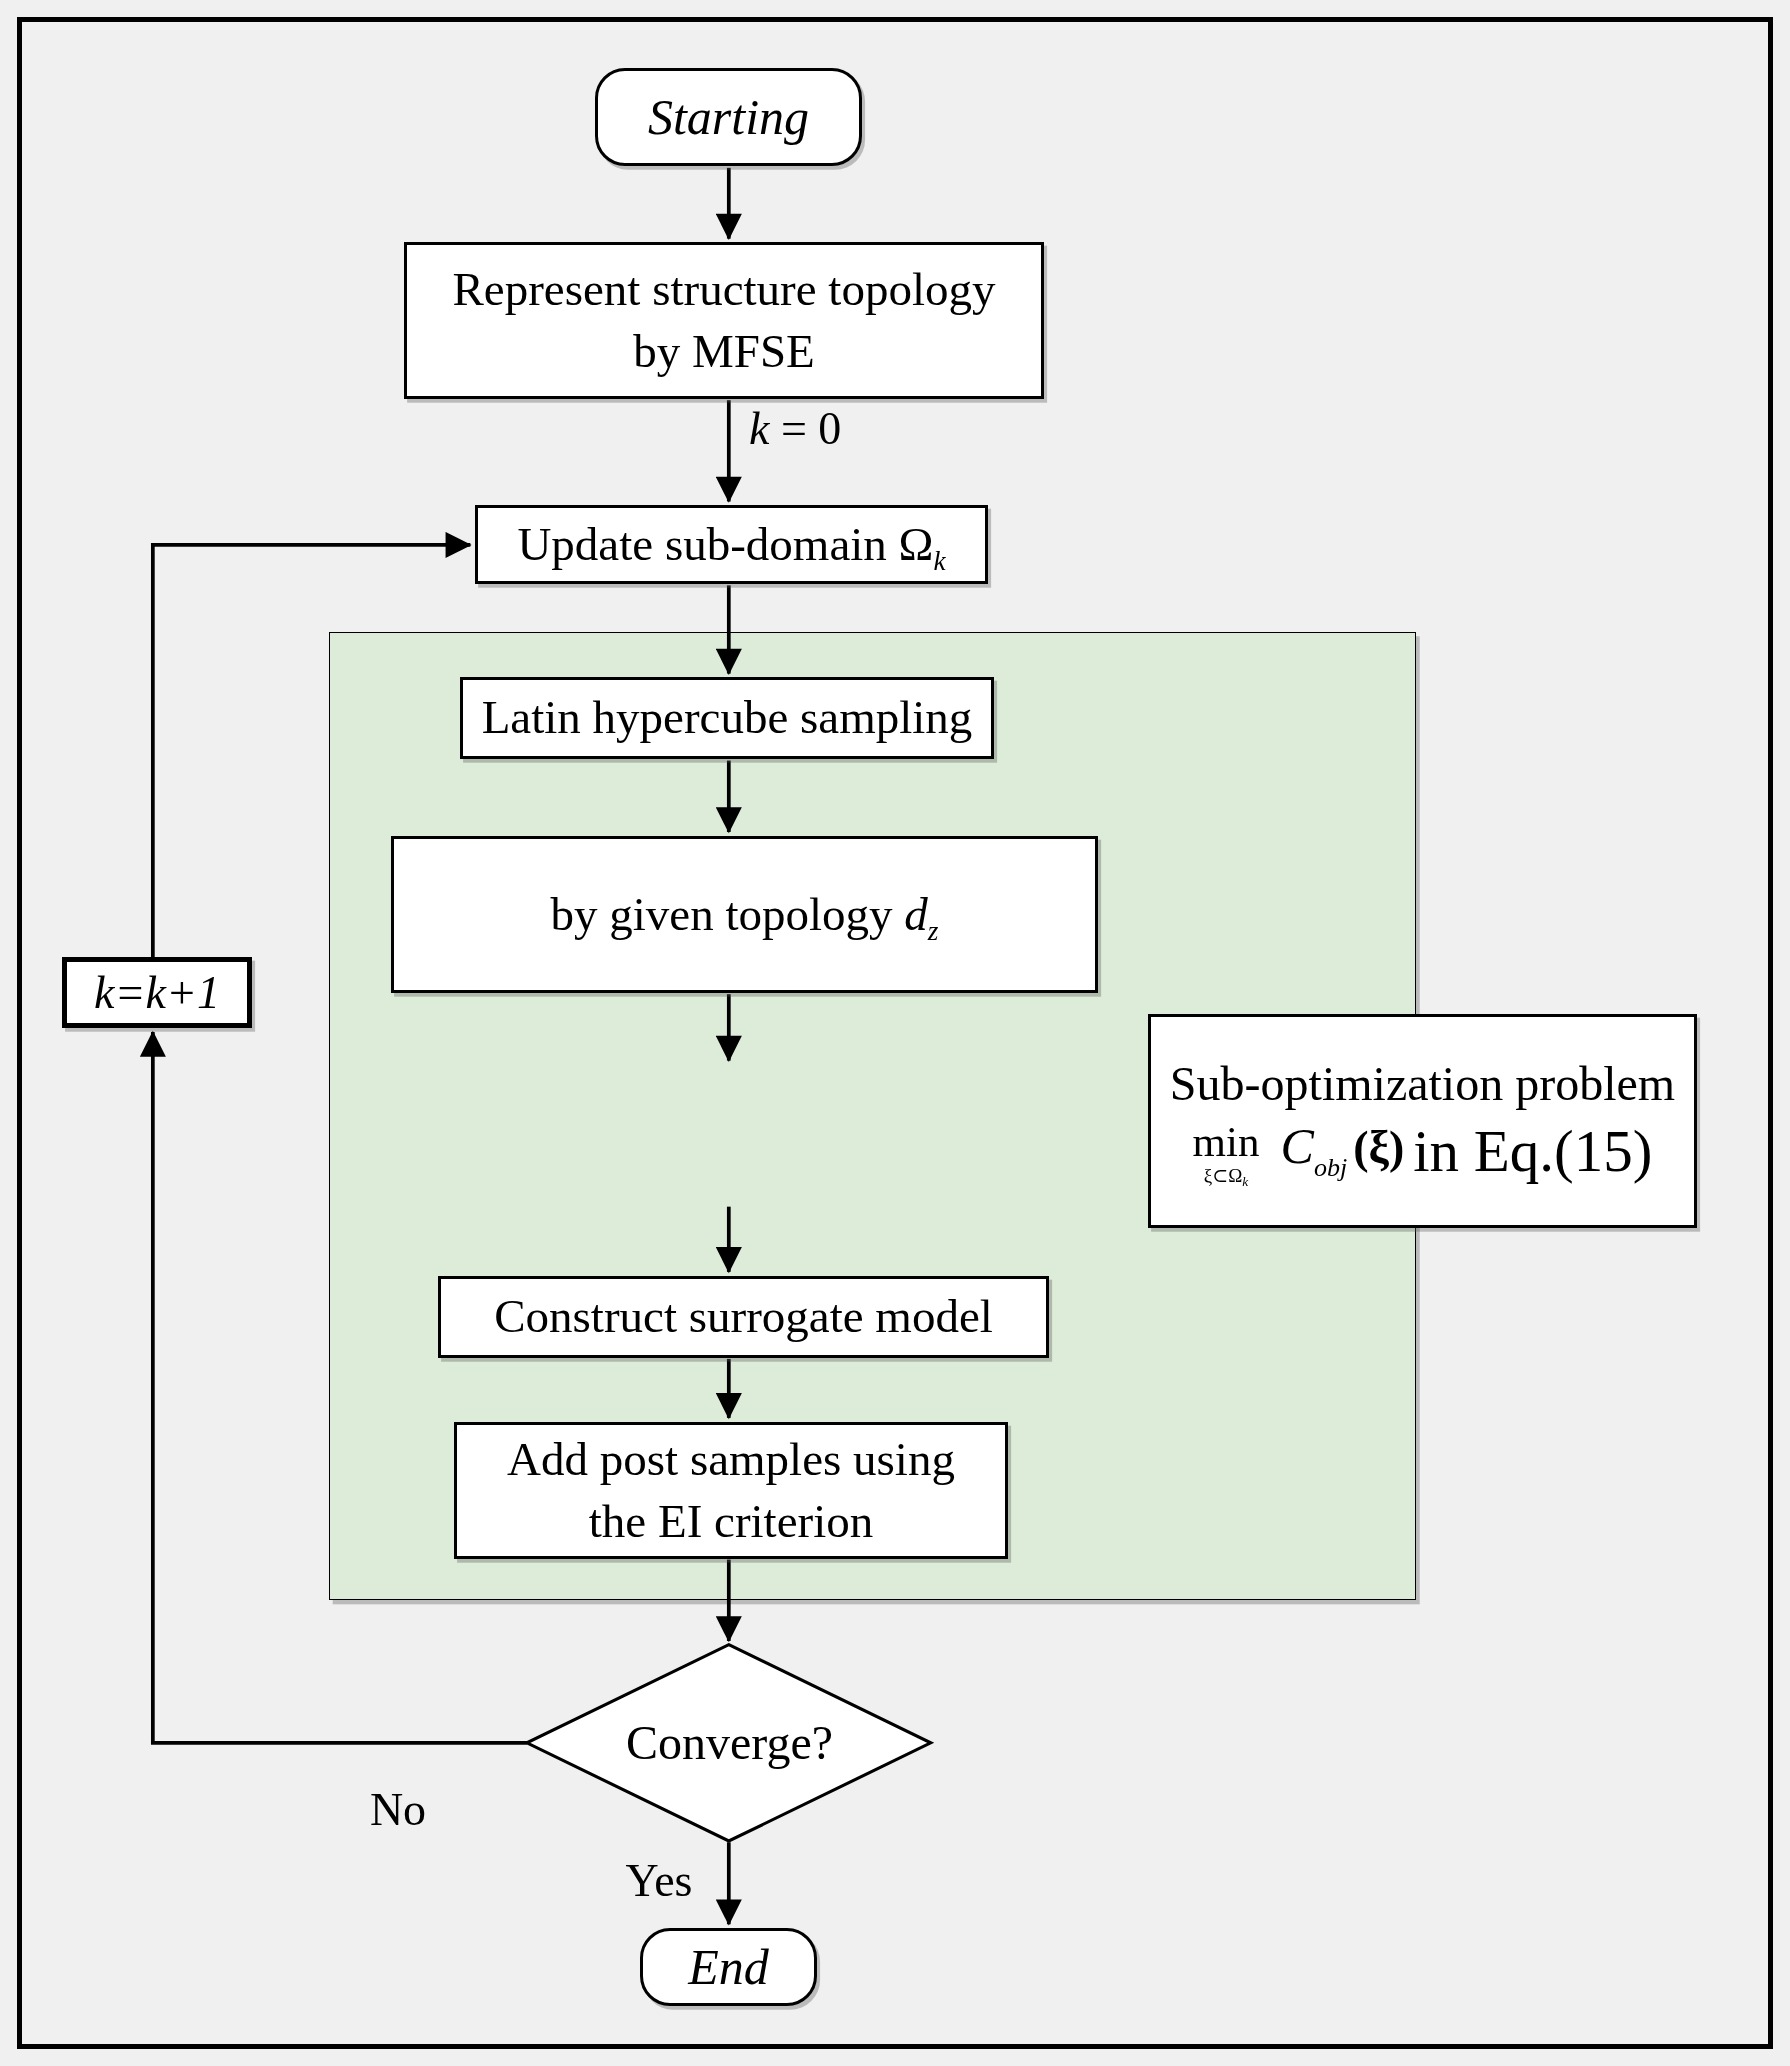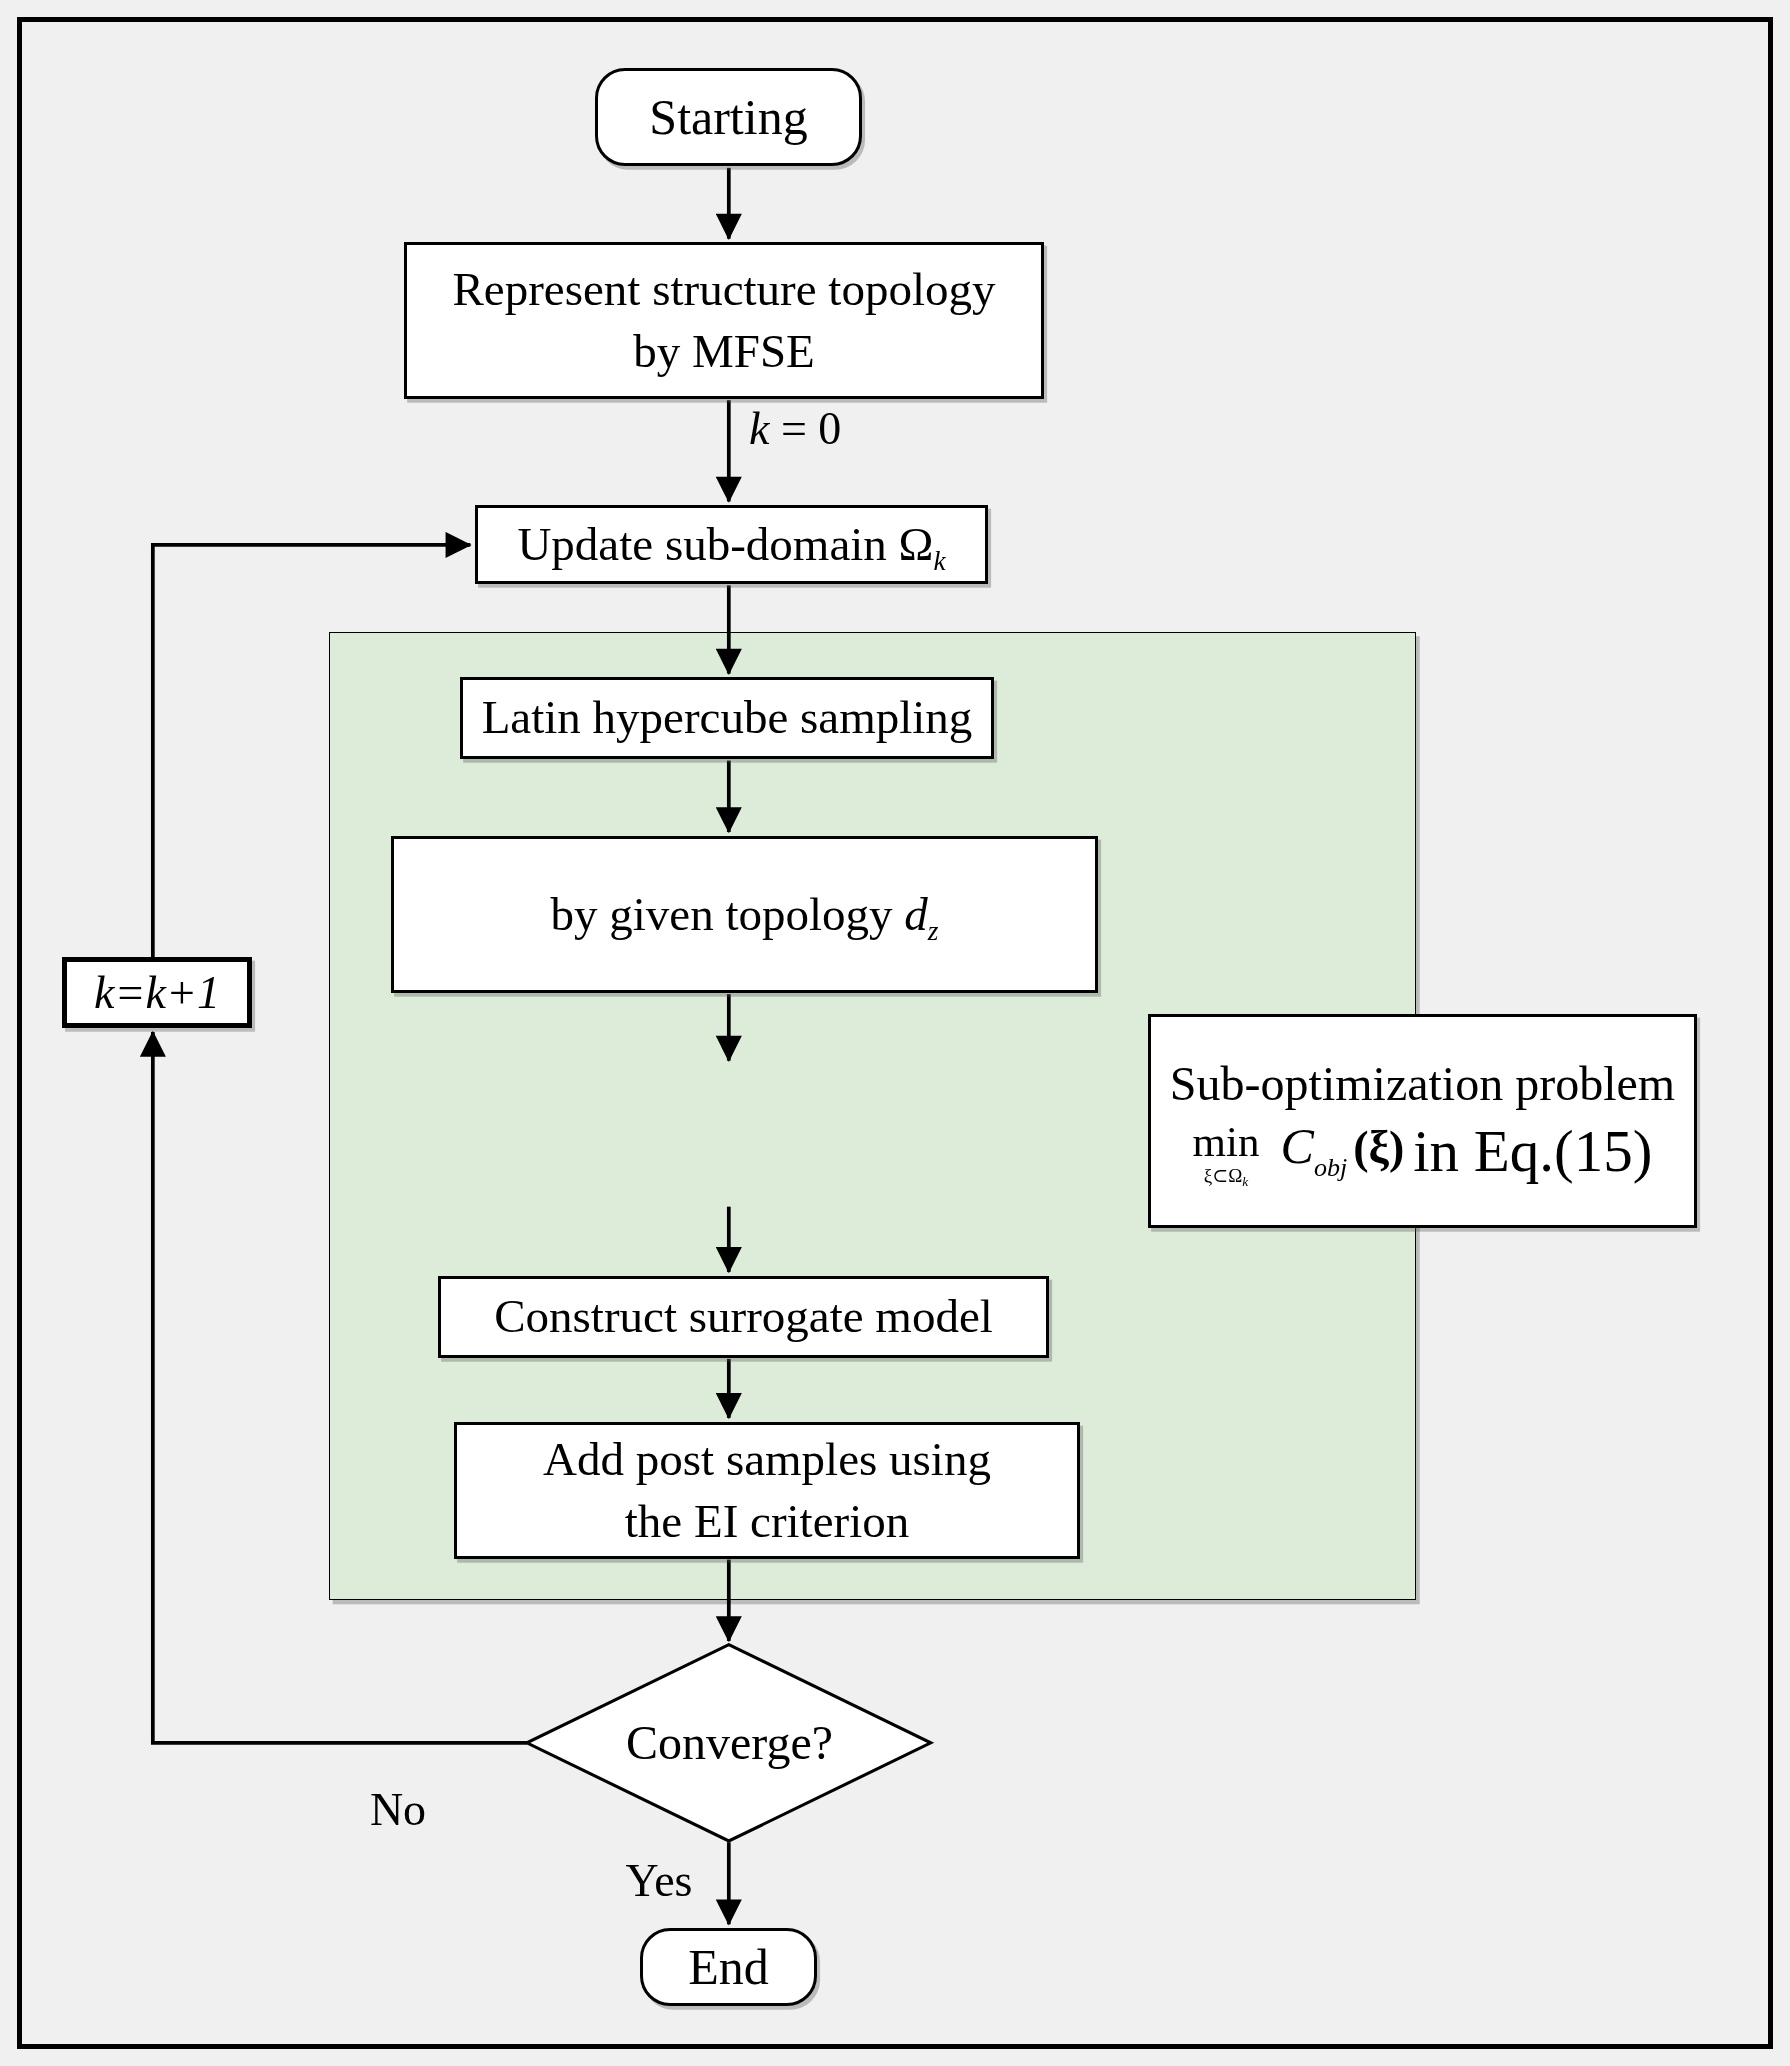--- a/index.html
+++ b/index.html
@@ -43,40 +43,40 @@
   .node{
     position:absolute;z-index:3;
     background:var(--color-box_fill,#fff);
     border:3.7px solid var(--color-line,#000);
     box-sizing:border-box;
     display:flex;flex-direction:column;align-items:center;justify-content:center;
     text-align:center;
     font-size:47px;line-height:1.3;
     box-shadow:3.1px 3.7px 0 rgba(90,90,90,.35);
   }
-  .terminal{border-radius:30px;font-size:50px;}
+  .terminal{border-radius:30px;font-size:50px;font-style:italic;}
   .label{
     position:absolute;z-index:4;
     font-size:46px;line-height:1.05;white-space:nowrap;
   }
   .centered-text{
     position:absolute;z-index:4;display:flex;align-items:center;justify-content:center;
     font-size:50px;text-align:center;
   }
   .it{font-style:italic;}
   sub.vsub{font-size:0.58em;font-style:italic;line-height:0;vertical-align:-0.35em;}
   
   .n-start{left:595px;top:68px;width:267px;height:98px;}
   .n-represent{left:404px;top:242px;width:640px;height:157px;}
   .n-update{left:475px;top:505px;width:513px;height:79px;}
   .n-latin{left:460px;top:677px;width:534px;height:82px;border-width:3.1px;}
   .n-identify{left:391px;top:836px;width:707px;height:157px;border-width:3.1px;}
   .n-remesh{left:472px;top:1064px;width:516px;height:141px;border-width:3.1px;}
   .n-construct{left:438px;top:1276px;width:611px;height:82px;border-width:3.1px;}
-  .n-addpost{left:454px;top:1422px;width:626px;height:137px;border-width:3.1px;}
+  .n-addpost{left:454px;top:1422px;width:554px;height:137px;border-width:3.1px;}
   .n-subopt{left:1148px;top:1014px;width:549px;height:214px;border-width:3.1px;font-size:48px;}
   .n-kplus{left:62px;top:957px;width:190px;height:71px;border-width:5.6px;font-size:46px;}
   .n-end{left:640px;top:1928px;width:177px;height:78px;}
   .l-kinit{left:749px;top:405px;}
   .l-no{left:345px;top:1786px;width:106px;text-align:center;}
   .l-yes{left:606px;top:1857px;width:106px;text-align:center;}
   .t-converge{left:605px;top:1693px;width:249px;height:99px;font-size:48px;}
   
   .formula{display:flex;align-items:flex-start;justify-content:center;margin-top:3.7px;}
   .minstack{display:inline-flex;flex-direction:column;align-items:center;margin-right:21px;}

